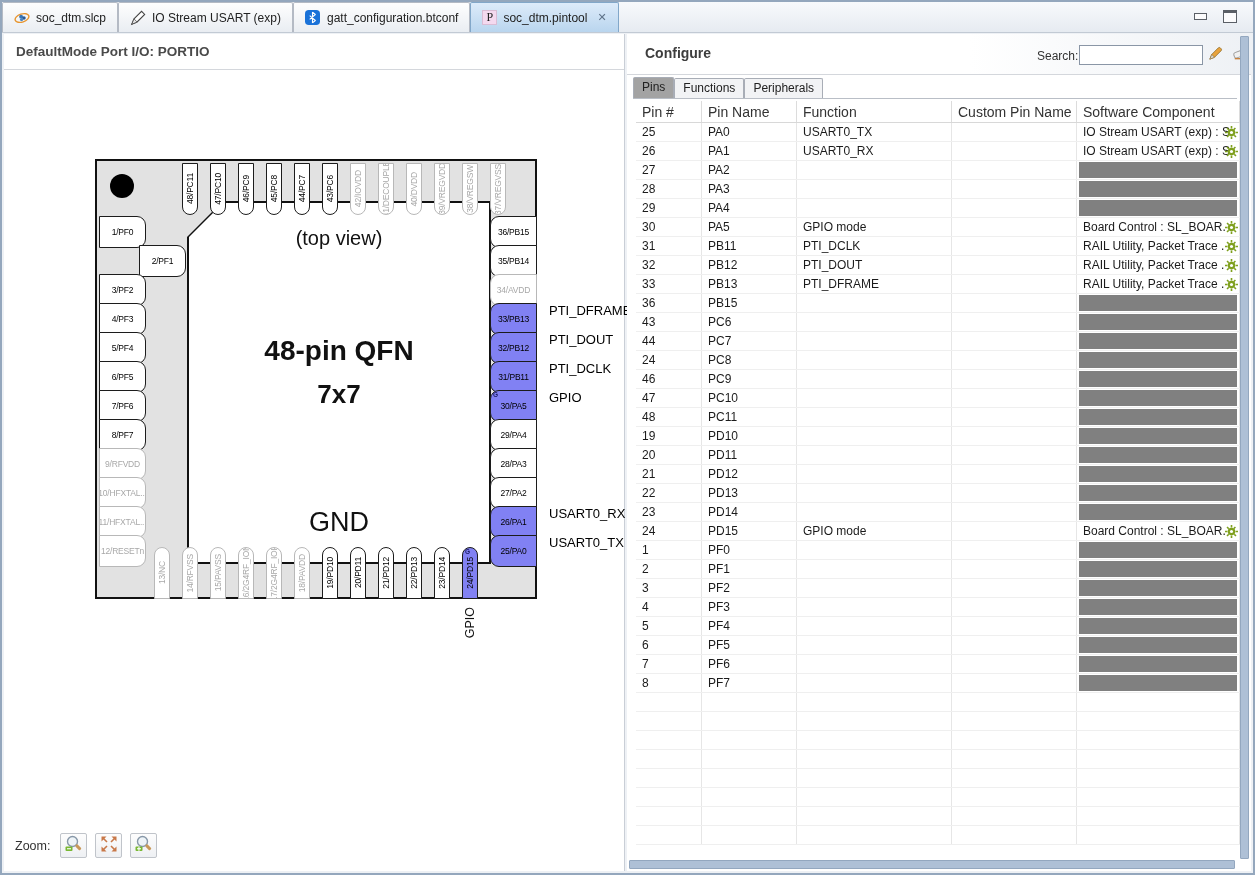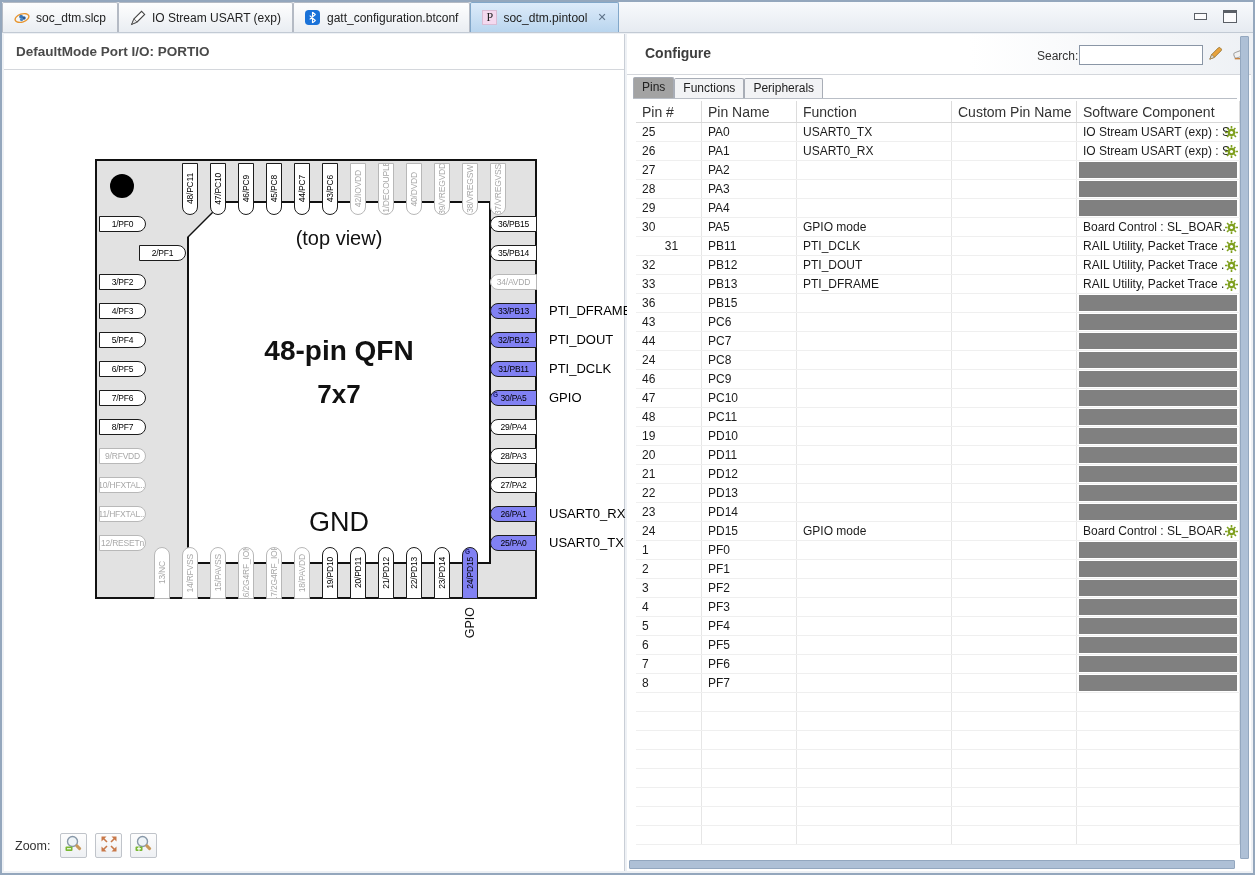--- a/index.html
+++ b/index.html
@@ -38,21 +38,21 @@
   .die-inner{position:absolute;inset:2px;background:#fff;clip-path:polygon(34px 0,100% 0,100% 100%,0 100%,0 34px);}
   .die-label{position:absolute;left:0;right:0;text-align:center;color:#111;}
   .dl-topview{top:24px;font-size:20px;}
   .dl-pkg{top:132px;font-size:28px;font-weight:bold;}
   .dl-size{top:176px;font-size:26px;font-weight:bold;}
   .dl-gnd{top:304px;font-size:27px;}
 
   .pin{position:absolute;background:#fff;border:1.5px solid #1c1c1c;color:#000;display:flex;
        align-items:center;justify-content:center;font-size:8.5px;letter-spacing:-0.2px;overflow:hidden;}
   .pin.inactive{border:1px solid #b8b8b8;color:#a8a8a8;}
-  .pin.h{width:47px;height:16px;}
+  .pin.h{width:47px;height:32px;}
   .pin.sideleft{border-radius:0 9px 9px 0;}
   .pin.sideright{border-radius:9px 0 0 9px;}
   .pin.v{width:16px;height:52px;}
   .pin.sidetop{border-radius:0 0 9px 9px;}
   .pin.sidebottom{border-radius:9px 9px 0 0;}
   .pin.v .plbl{writing-mode:vertical-rl;transform:rotate(180deg);}
   .pin .gmark{position:absolute;top:0px;left:2px;font-size:6.5px;font-weight:bold;color:#1a1a66;}
   .funclbl{position:absolute;left:452px;height:16px;line-height:16px;font-size:13px;color:#000;white-space:nowrap;}
   .gpio-rot{position:absolute;writing-mode:vertical-rl;transform:rotate(180deg);font-size:12.5px;color:#111;}
 
@@ -447,21 +447,21 @@
             <span class="gearwrap"><svg viewBox="0 0 16 16" width="13" height="13">
                 <g fill="#7fa01e">
                   <path d="M7 0h2v3H7zM7 13h2v3H7zM0 7h3v2H0zM13 7h3v2h-3zM1.8 3.2l1.4-1.4 2.1 2.1-1.4 1.4zM10.7 12.1l1.4-1.4 2.1 2.1-1.4 1.4zM12.1 1.8l1.4 1.4-2.1 2.1-1.4-1.4zM3.2 14.2l-1.4-1.4 2.1-2.1 1.4 1.4z"></path>
                   <circle cx="8" cy="8" r="4.6"></circle>
                 </g>
                 <circle cx="8" cy="8" r="1.9" fill="#fff"></circle>
               </svg></span>
           </div>
         </div>
         <div class="trow">
-          <div class="tc" style="width: 66px; text-align: center;">31</div>
+          <div class="tc" style="width: 66px;">31</div>
           <div class="tc" style="width: 95px;">PB11</div>
           <div class="tc" style="width: 155px;">PTI_DCLK</div>
           <div class="tc" style="width: 125px;"></div>
           <div class="tc" style="width: 163px;">
             <span class="comp-txt">RAIL Utility, Packet Trace .</span>
             <span class="gearwrap"><svg viewBox="0 0 16 16" width="13" height="13">
                 <g fill="#7fa01e">
                   <path d="M7 0h2v3H7zM7 13h2v3H7zM0 7h3v2H0zM13 7h3v2h-3zM1.8 3.2l1.4-1.4 2.1 2.1-1.4 1.4zM10.7 12.1l1.4-1.4 2.1 2.1-1.4 1.4zM12.1 1.8l1.4 1.4-2.1 2.1-1.4-1.4zM3.2 14.2l-1.4-1.4 2.1-2.1 1.4 1.4z"></path>
                   <circle cx="8" cy="8" r="4.6"></circle>
                 </g>

